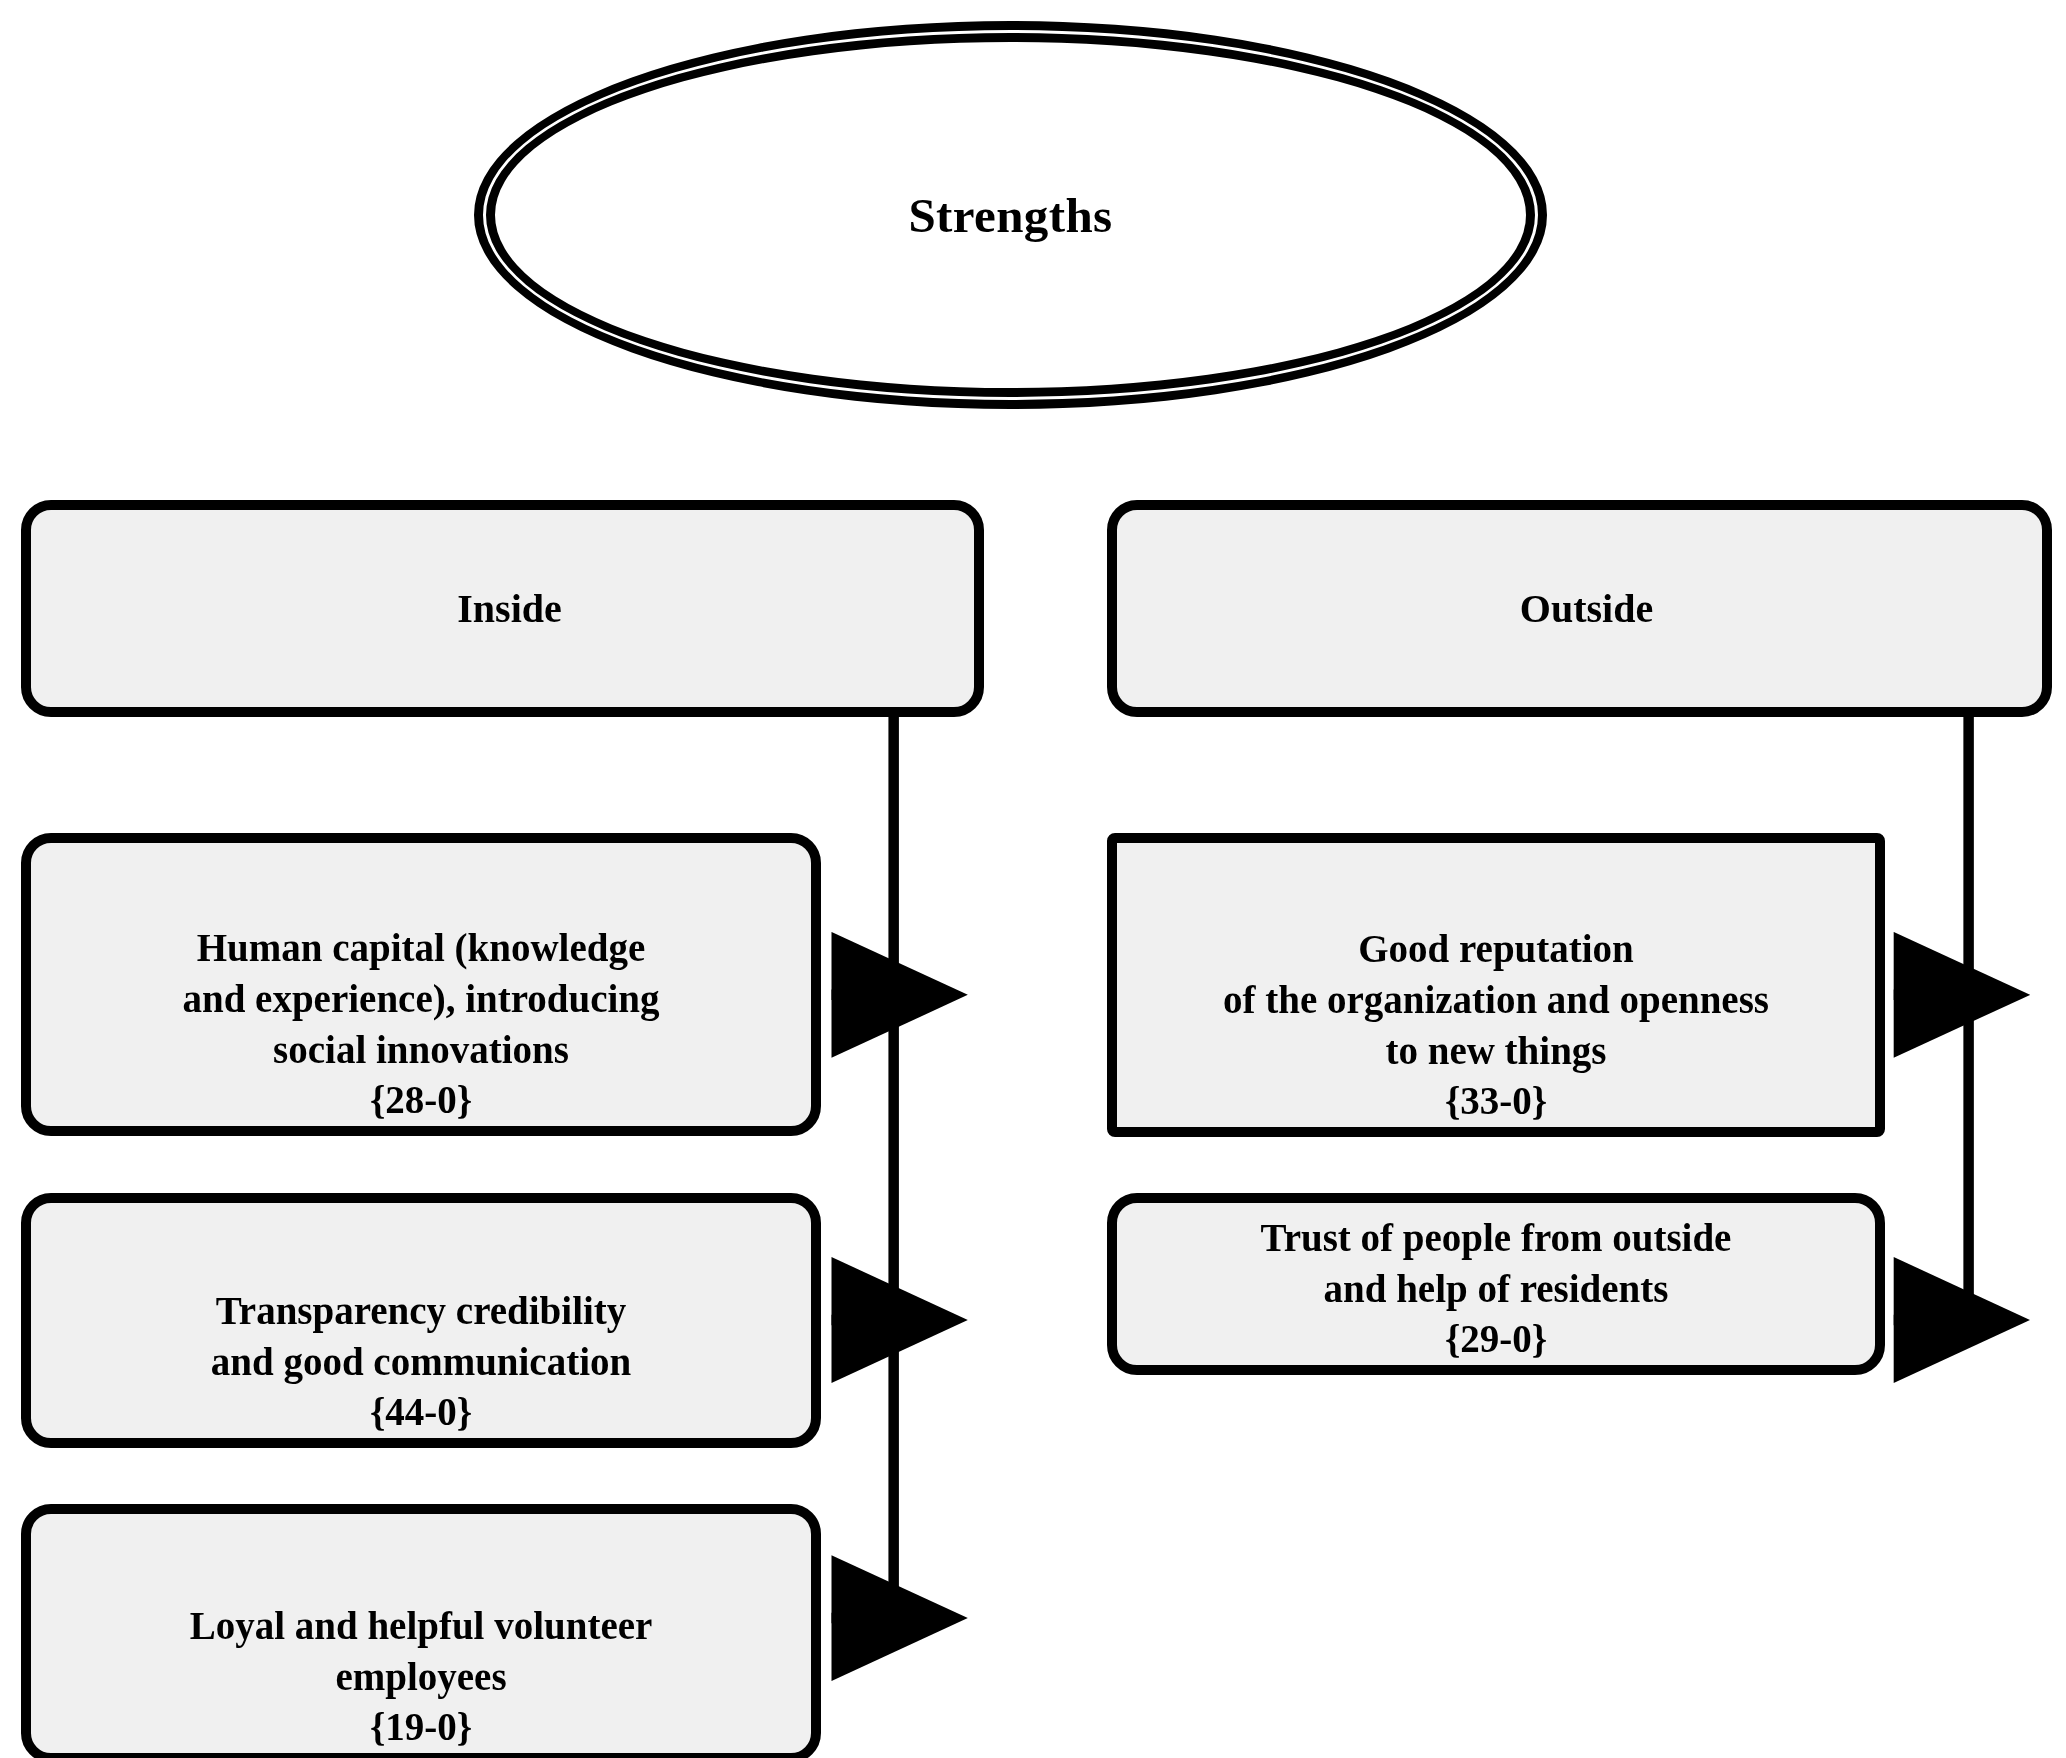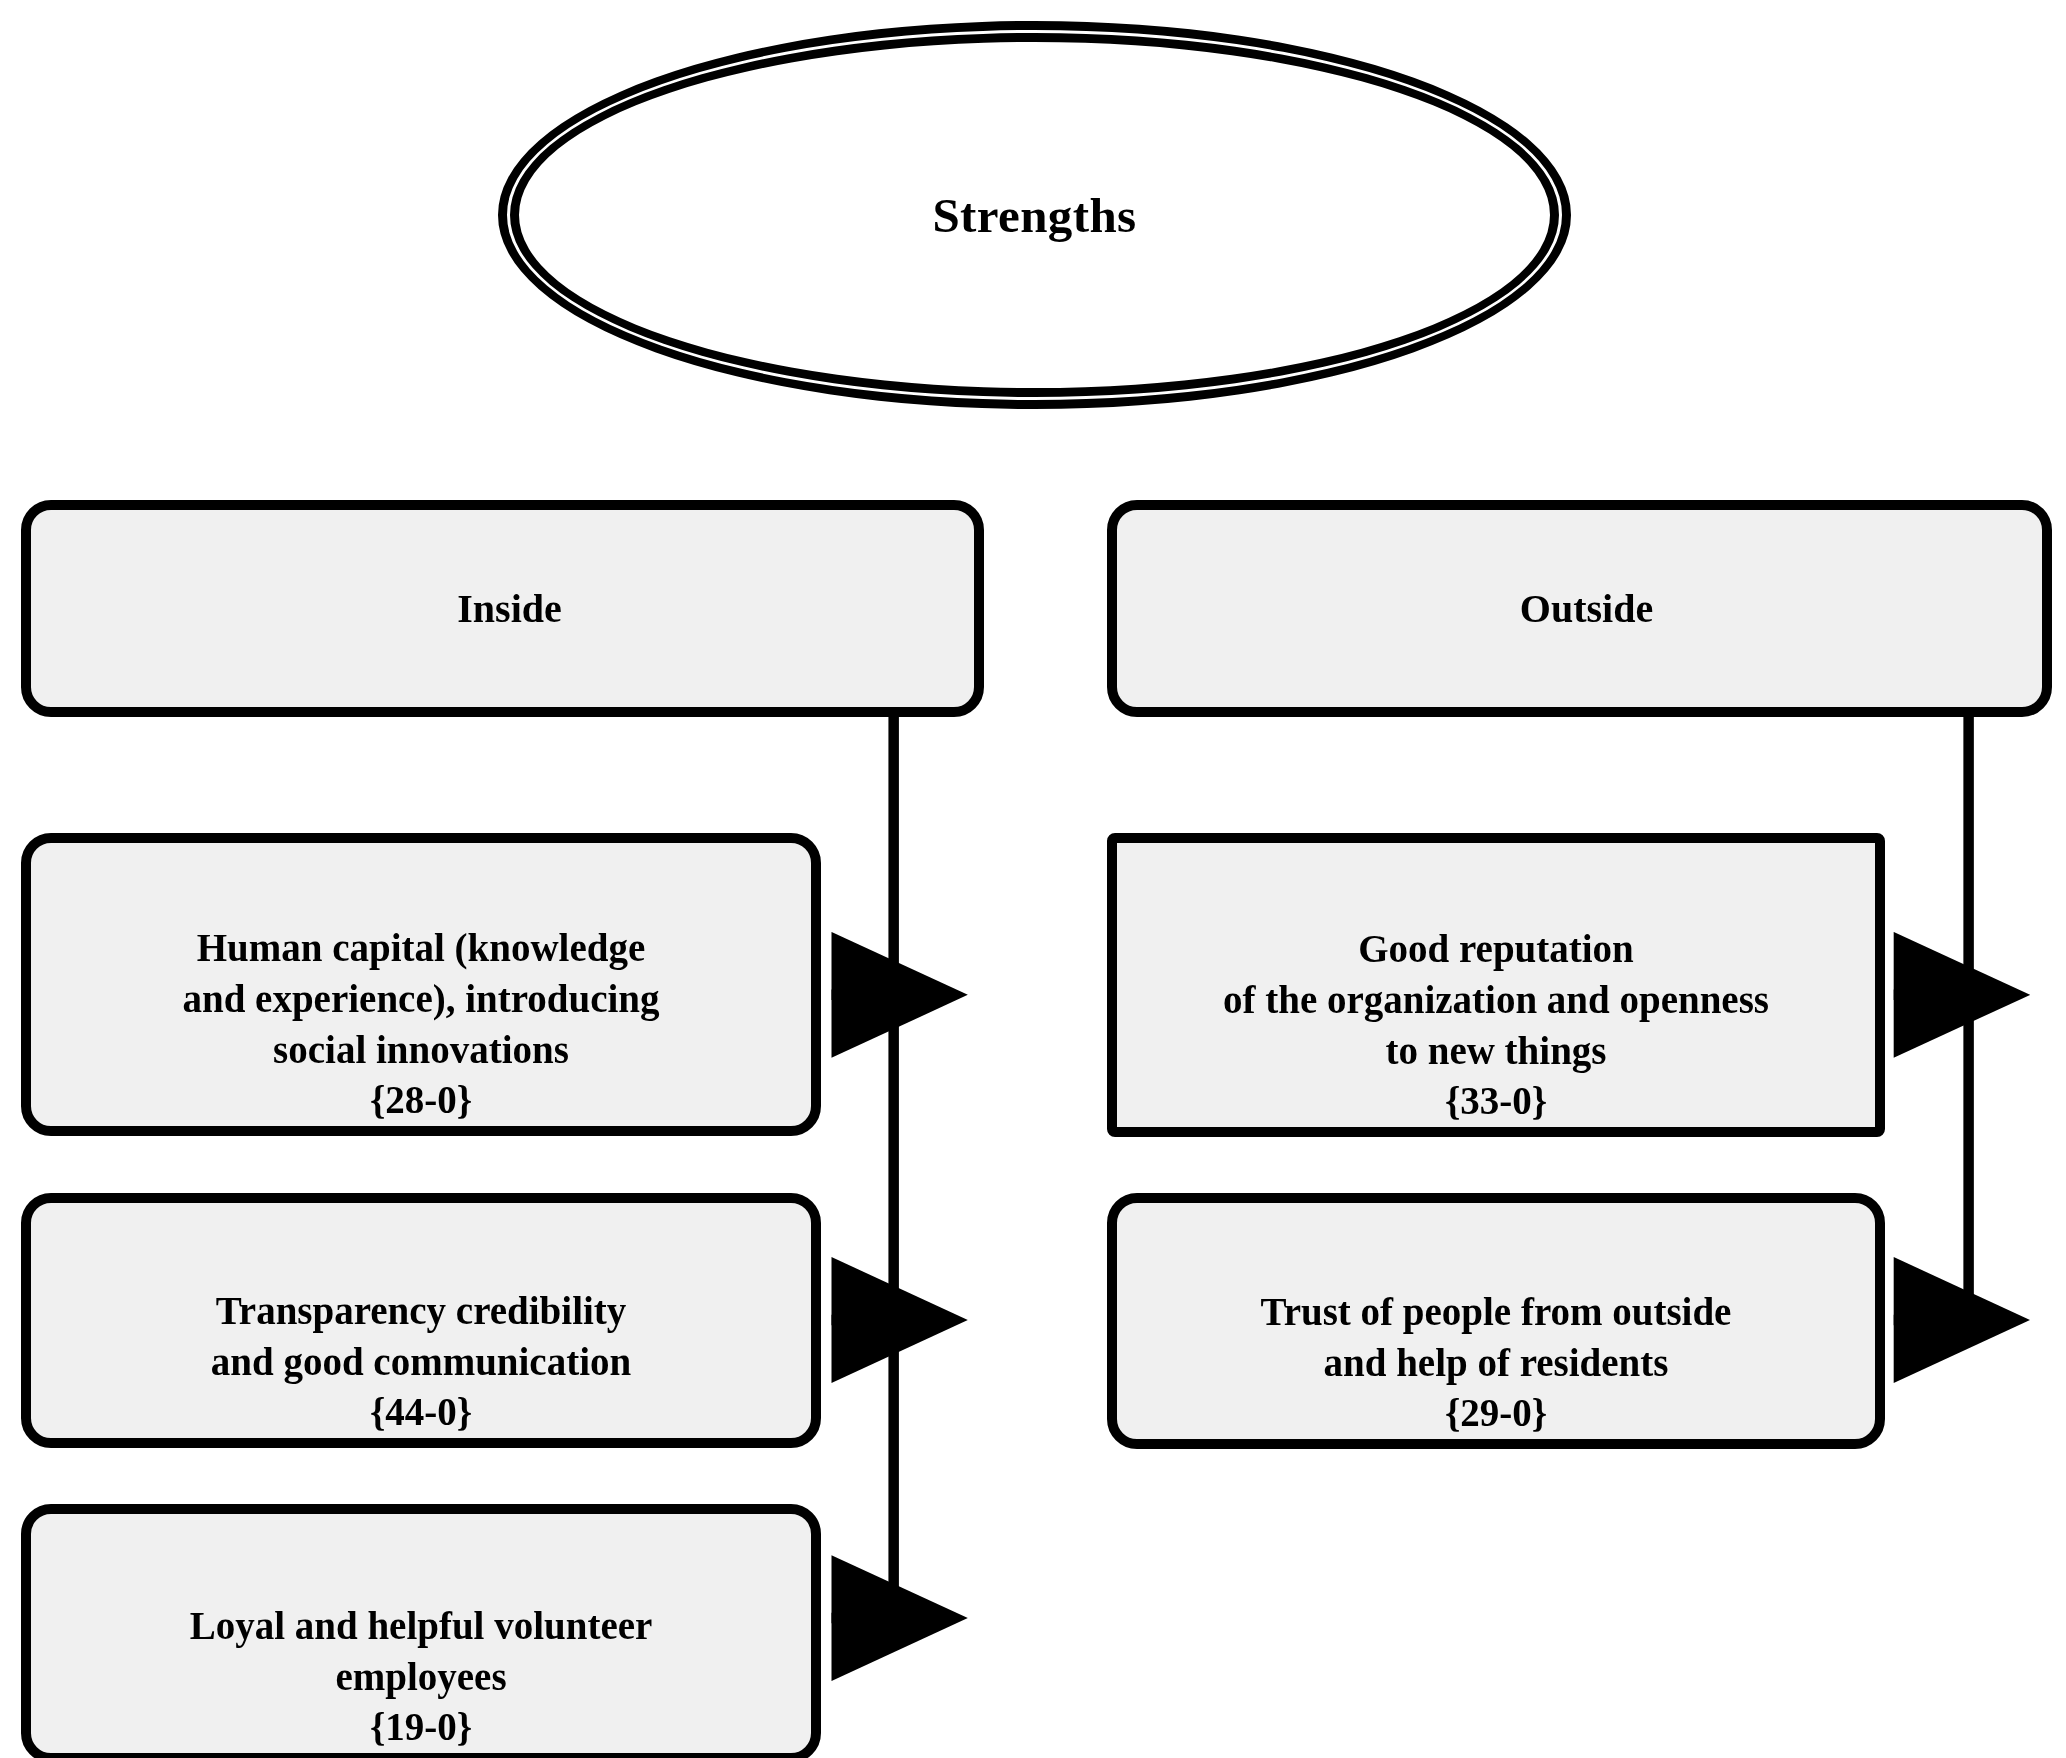--- a/index.html
+++ b/index.html
@@ -22,21 +22,21 @@
     position: absolute;
     left: 0;
     top: 0;
     width: 2066px;
     height: 1759px;
   }
 
   
   .ellipse-node {
     position: absolute;
-    left: 498px;
+    left: 474px;
     top: 21px;
     width: 1073px;
     height: 388px;
   }
   .ellipse-outer,
   .ellipse-inner {
     position: absolute;
     border-radius: 50%;
     border: 9.7px solid #000000;
     box-sizing: border-box;
@@ -101,21 +101,21 @@
   #box-outside { left: 1107px; top: 500px; width: 945px; height: 217px; }
 
   
   .leaf-box { font-size: 39px; align-items: flex-end; }
   #box-l1 { left: 21px; top: 833px; width: 800px; height: 303px; }
   #box-l2 { left: 21px; top: 1193px; width: 800px; height: 255px; }
   #box-l3 { left: 21px; top: 1504px; width: 800px; height: 259px; }
 
   
   #box-r1 { left: 1107px; top: 833px; width: 778px; height: 304px; border-radius: 8px; }
-  #box-r2 { left: 1107px; top: 1193px; width: 778px; height: 256px; }
+  #box-r2 { left: 1107px; top: 1193px; width: 778px; height: 182px; }
 
   
   .node-box, .ellipse-node { cursor: default; }
 </style>
 </head>
 <body>
 
 <div id="canvas">
 
   <svg id="svg-layer" viewBox="0 0 2758 2348" xmlns="http://www.w3.org/2000/svg">

